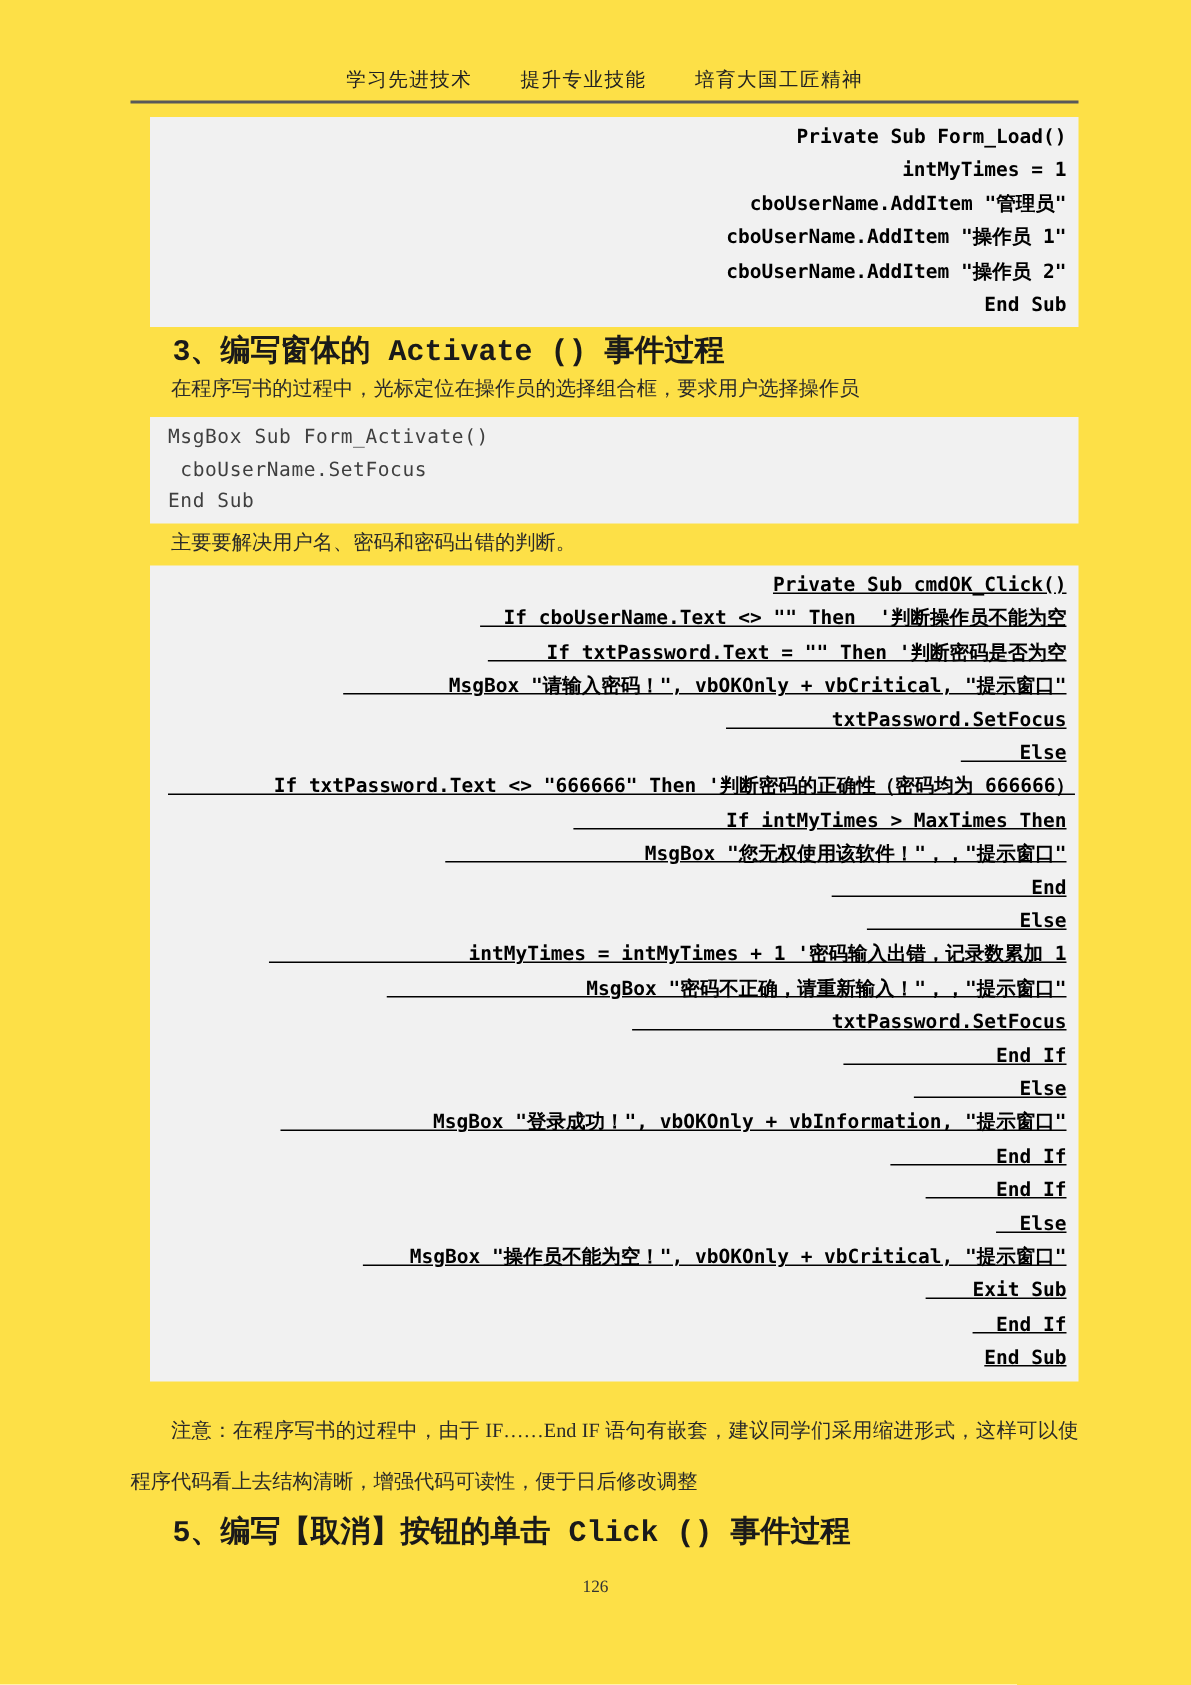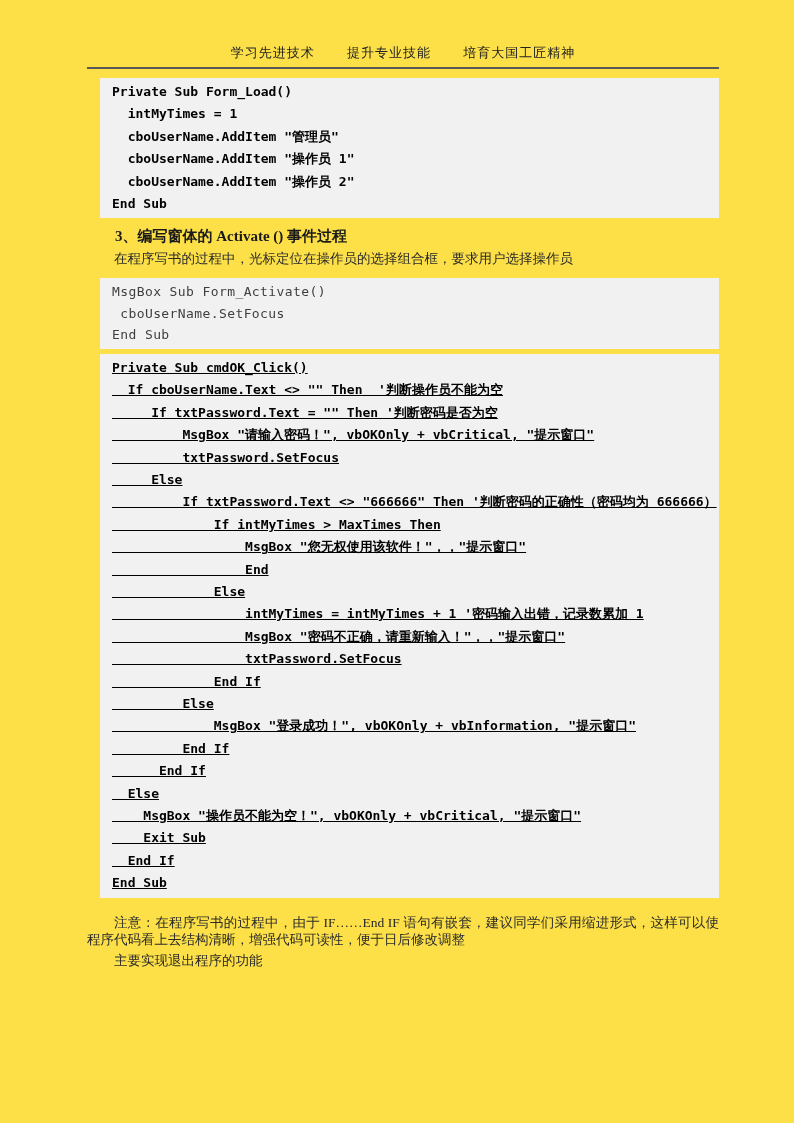--- a/index.html
+++ b/index.html
@@ -29,40 +29,40 @@
   .code {
     background: #f1f1f1;
     margin: 9px 0 0 13px;
     padding: 3px 8px 3px 12px;
     font-family: "DejaVu Sans Mono", "Liberation Mono", monospace;
     font-size: 13px;
     line-height: 22.4px;
     white-space: pre;
     overflow: hidden;
   }
-  .code.bold { font-weight: bold; color: #000000; }
+  .code.bold { font-weight: bold; color: #000000; text-align: right; }
   .code.light { font-weight: normal; color: #3f3f3f; letter-spacing: 0.4px; line-height: 21.5px; }
   .sec-heading {
-    font-family: Liberation Serif, serif;
+    font-family: Liberation Mono, monospace;
     font-weight: bold;
-    font-size: 15px;
+    font-size: 20px;
     line-height: 20px;
     margin-top: 8px;
     text-indent: 28px;
   }
   .sec-desc {
     font-size: 13.5px;
     line-height: 20px;
     margin-top: 3px;
     text-indent: 27px;
     color: #2a2a2a;
   }
   .note {
     font-size: 13.5px;
-    line-height: 17px;
+    line-height: 34px;
     margin-top: 16px;
     text-indent: 27px;
     text-align: justify;
     color: #2a2a2a;
   }
   .h4-space { margin-top: 7px; }
   .block3-space { margin-top: 5px; text-decoration: underline; }
   .page-number {
     position: absolute;
     top: 1052px;
@@ -93,20 +93,21 @@
   cboUserName.AddItem "操作员 2"
 End Sub</pre>
 
     <div class="sec-heading">3、编写窗体的 Activate () 事件过程</div>
     <div class="sec-desc">在程序写书的过程中，光标定位在操作员的选择组合框，要求用户选择操作员</div>
 
     <pre class="code light">MsgBox Sub Form_Activate()
  cboUserName.SetFocus
 End Sub</pre>
 
+    <div class="sec-desc">主要要解决用户名、密码和密码出错的判断。</div>
 
     <pre class="code bold block3-space">Private Sub cmdOK_Click()
   If cboUserName.Text &lt;&gt; "" Then  '判断操作员不能为空
      If txtPassword.Text = "" Then '判断密码是否为空
          MsgBox "请输入密码！", vbOKOnly + vbCritical, "提示窗口"
          txtPassword.SetFocus
      Else
          If txtPassword.Text &lt;&gt; "666666" Then '判断密码的正确性（密码均为 666666）
              If intMyTimes &gt; MaxTimes Then
                  MsgBox "您无权使用该软件！"，，"提示窗口"
@@ -121,18 +122,19 @@
          End If
       End If
   Else
     MsgBox "操作员不能为空！", vbOKOnly + vbCritical, "提示窗口"
     Exit Sub
   End If
 End Sub</pre>
 
     <div class="note">注意：在程序写书的过程中，由于 IF……End IF 语句有嵌套，建议同学们采用缩进形式，这样可以使程序代码看上去结构清晰，增强代码可读性，便于日后修改调整</div>
 
-    <div class="sec-desc">主要实现退出程序的功能</div>
+    <div class="sec-heading">5、编写【取消】按钮的单击 Click () 事件过程</div>
 
   </div>
 
+  <div class="page-number">126</div>
 
 </div>
 
 </body></html>

